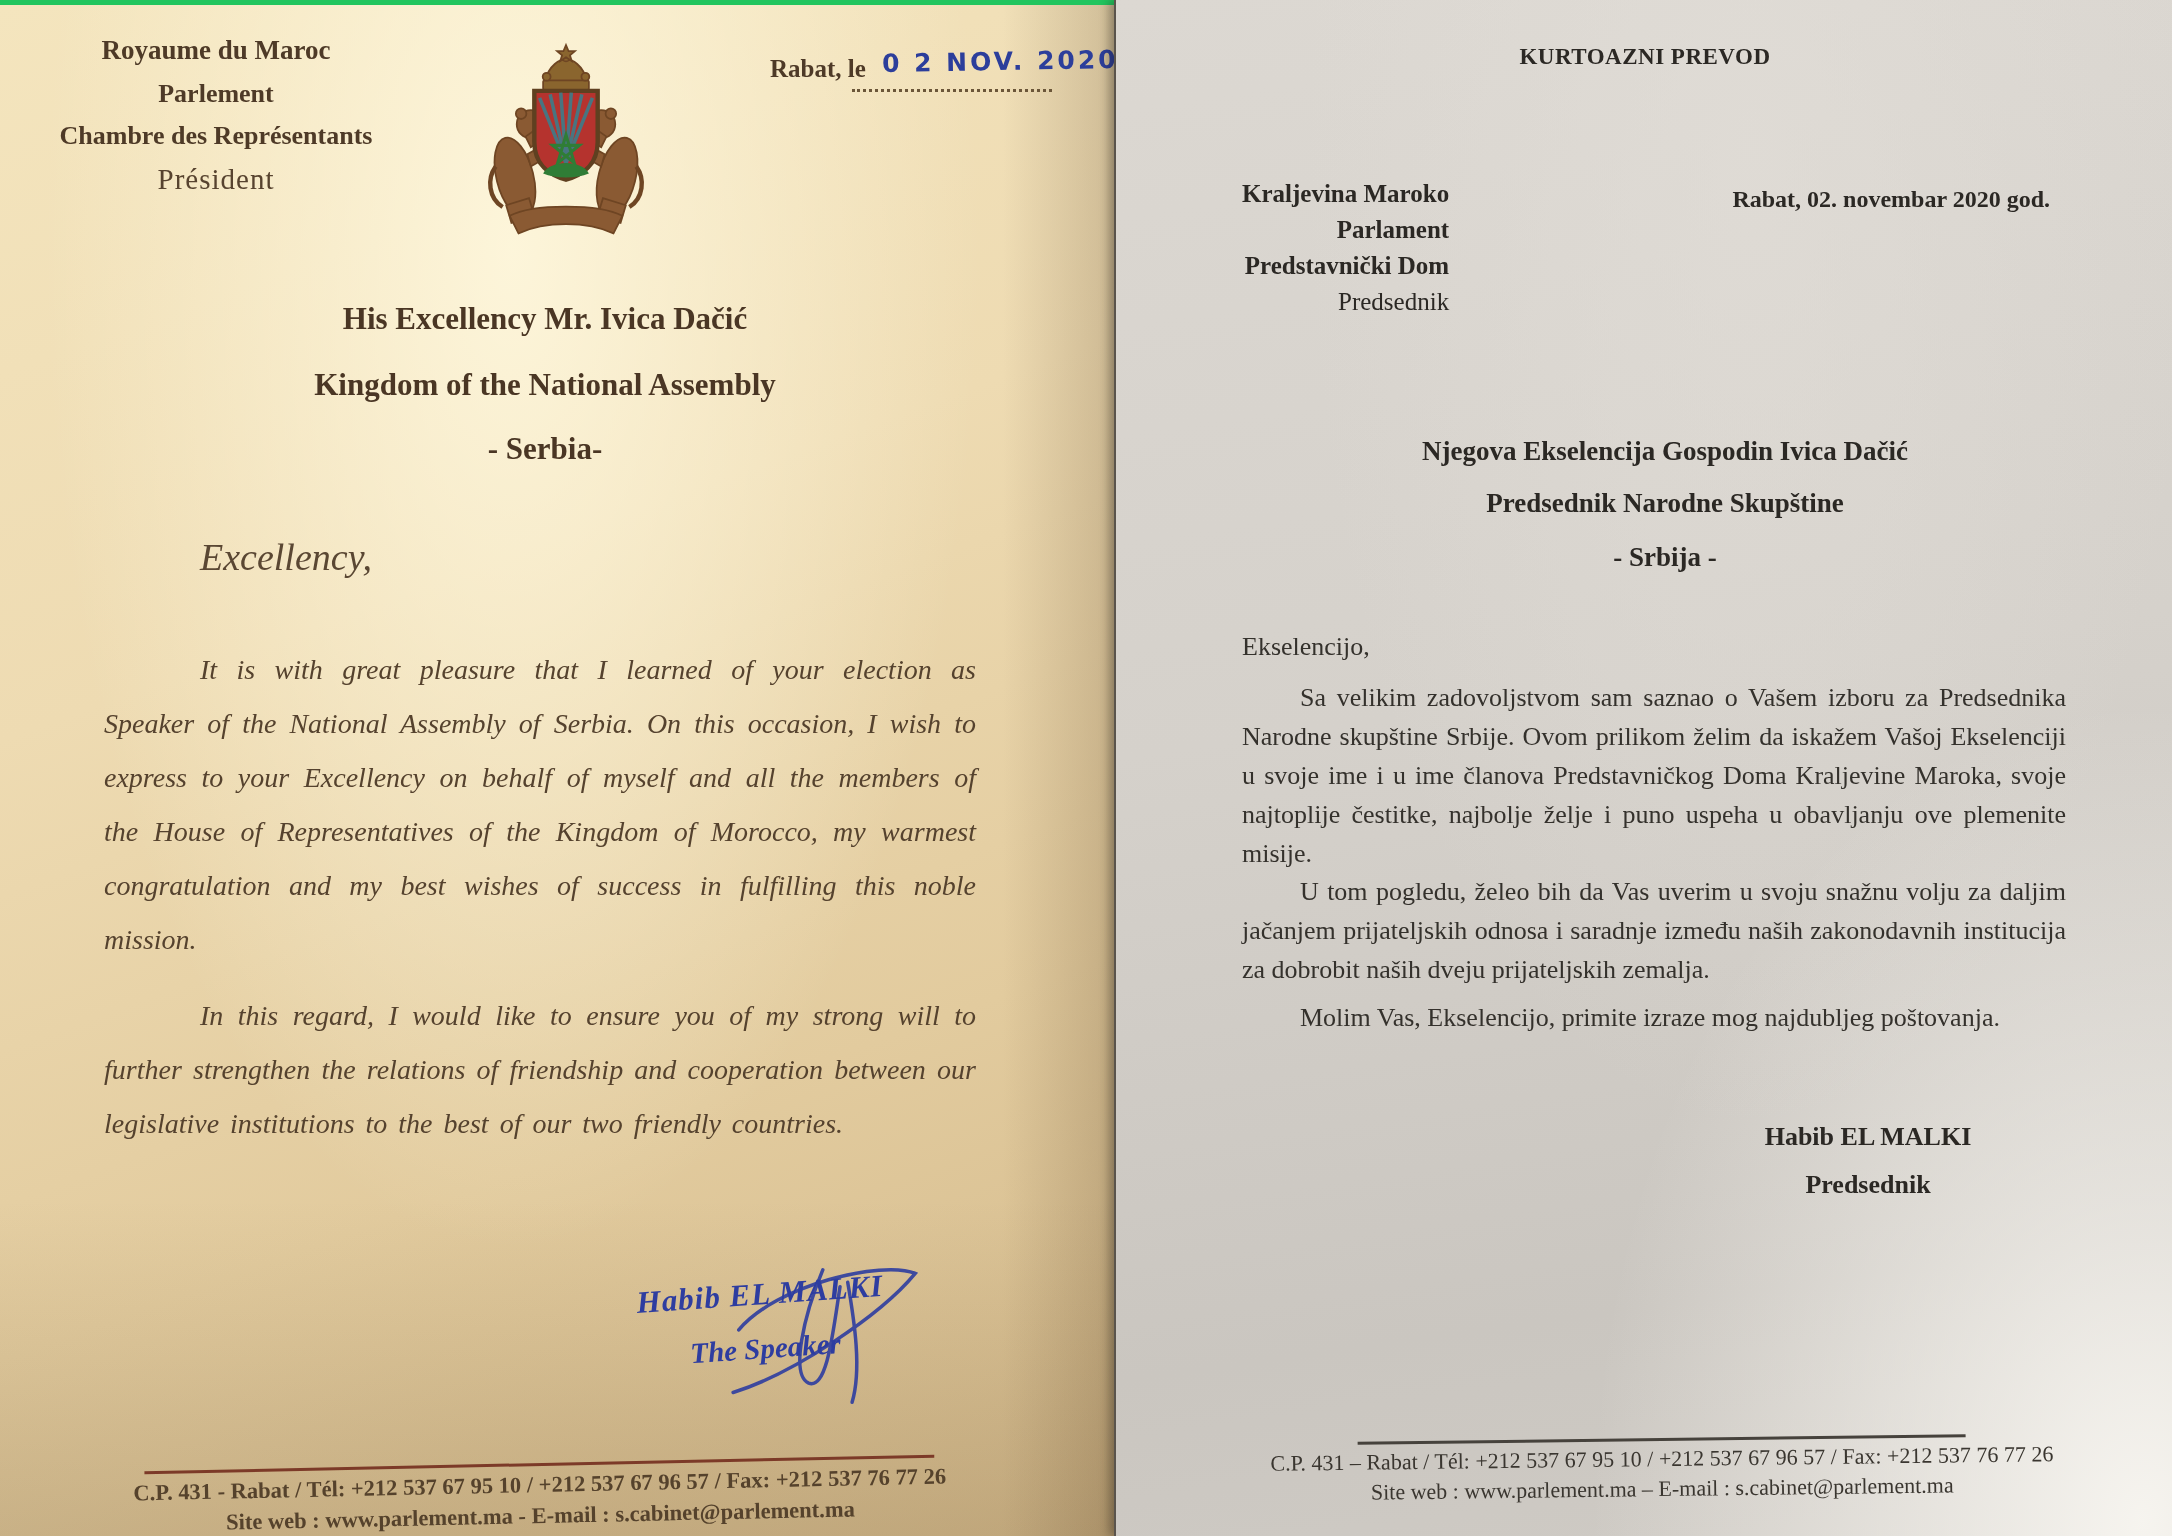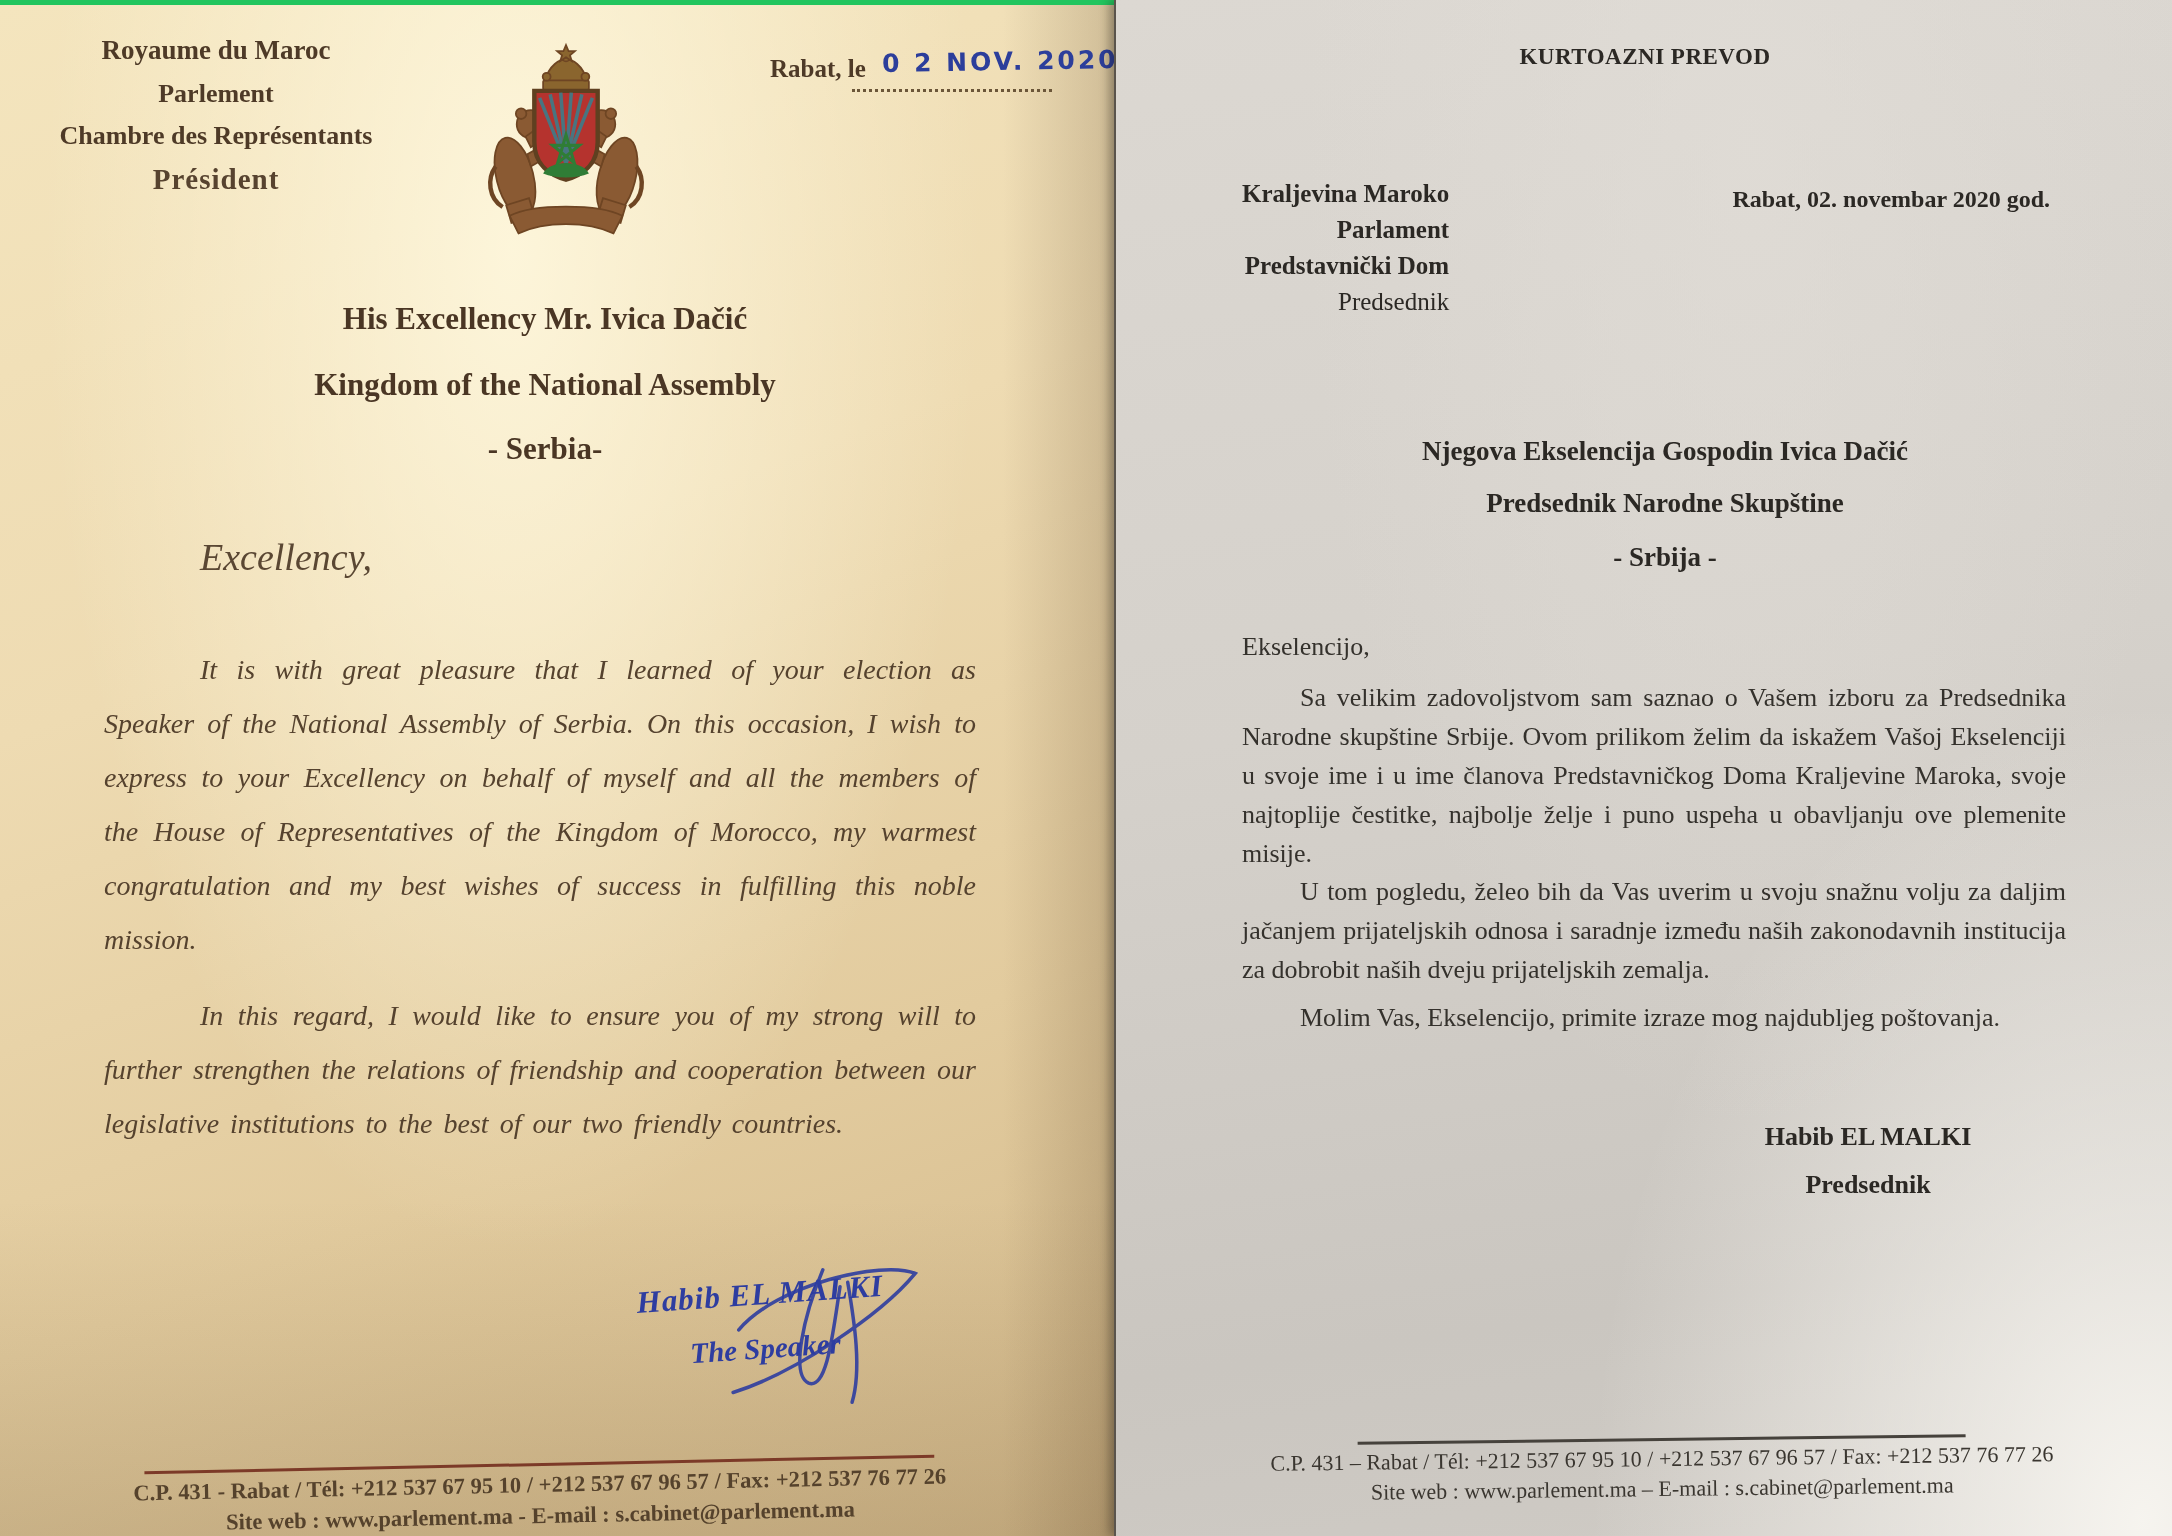--- a/index.html
+++ b/index.html
@@ -12,21 +12,21 @@
       radial-gradient(ellipse at 46% 16%, rgba(255,249,224,0.85), rgba(255,249,224,0) 55%),
       linear-gradient(to right, rgba(0,0,0,0) 90%, rgba(90,66,38,0.22) 100%),
       linear-gradient(to bottom, rgba(0,0,0,0) 78%, rgba(92,70,40,0.16) 100%),
       linear-gradient(160deg,#f4e5be 0%,#eedbb2 38%,#e2cb9e 70%,#d2b88a 100%);
     color:#5a4733;}
   .lp-head{position:absolute;left:36px;top:30px;width:360px;text-align:center;
            color:#4e3a27;font-weight:bold;}
   .lp-head .l1{font-size:27px;margin:0 0 13px 0;}
   .lp-head .l2{font-size:26px;margin:0 0 12px 0;}
   .lp-head .l3{font-size:26px;margin:0 0 12px 0;}
-  .lp-head .l4{font-size:29px;font-weight:700;color:#57432f;letter-spacing:1px;}
+  .lp-head .l4{font-size:29px;font-weight:400;color:#57432f;letter-spacing:1px;}
   .lp-arms{position:absolute;left:478px;top:34px;width:176px;height:204px;}
 
   .lp-dateline{position:absolute;left:770px;top:50px;font-size:25px;font-weight:bold;color:#4e3a27;}
   .lp-dots{position:absolute;left:852px;top:56px;width:200px;border-bottom:3px dotted #6b5639;height:28px;}
   .lp-stamp{position:absolute;left:882px;top:42px;font-family:"DejaVu Sans",sans-serif;
             font-size:25px;font-weight:bold;color:#2c3e9b;letter-spacing:3px;
             transform:rotate(-1deg);white-space:nowrap;}
 
   .lp-addr{position:absolute;left:95px;width:900px;text-align:center;
            font-weight:bold;color:#4a3624;font-size:31px;}

